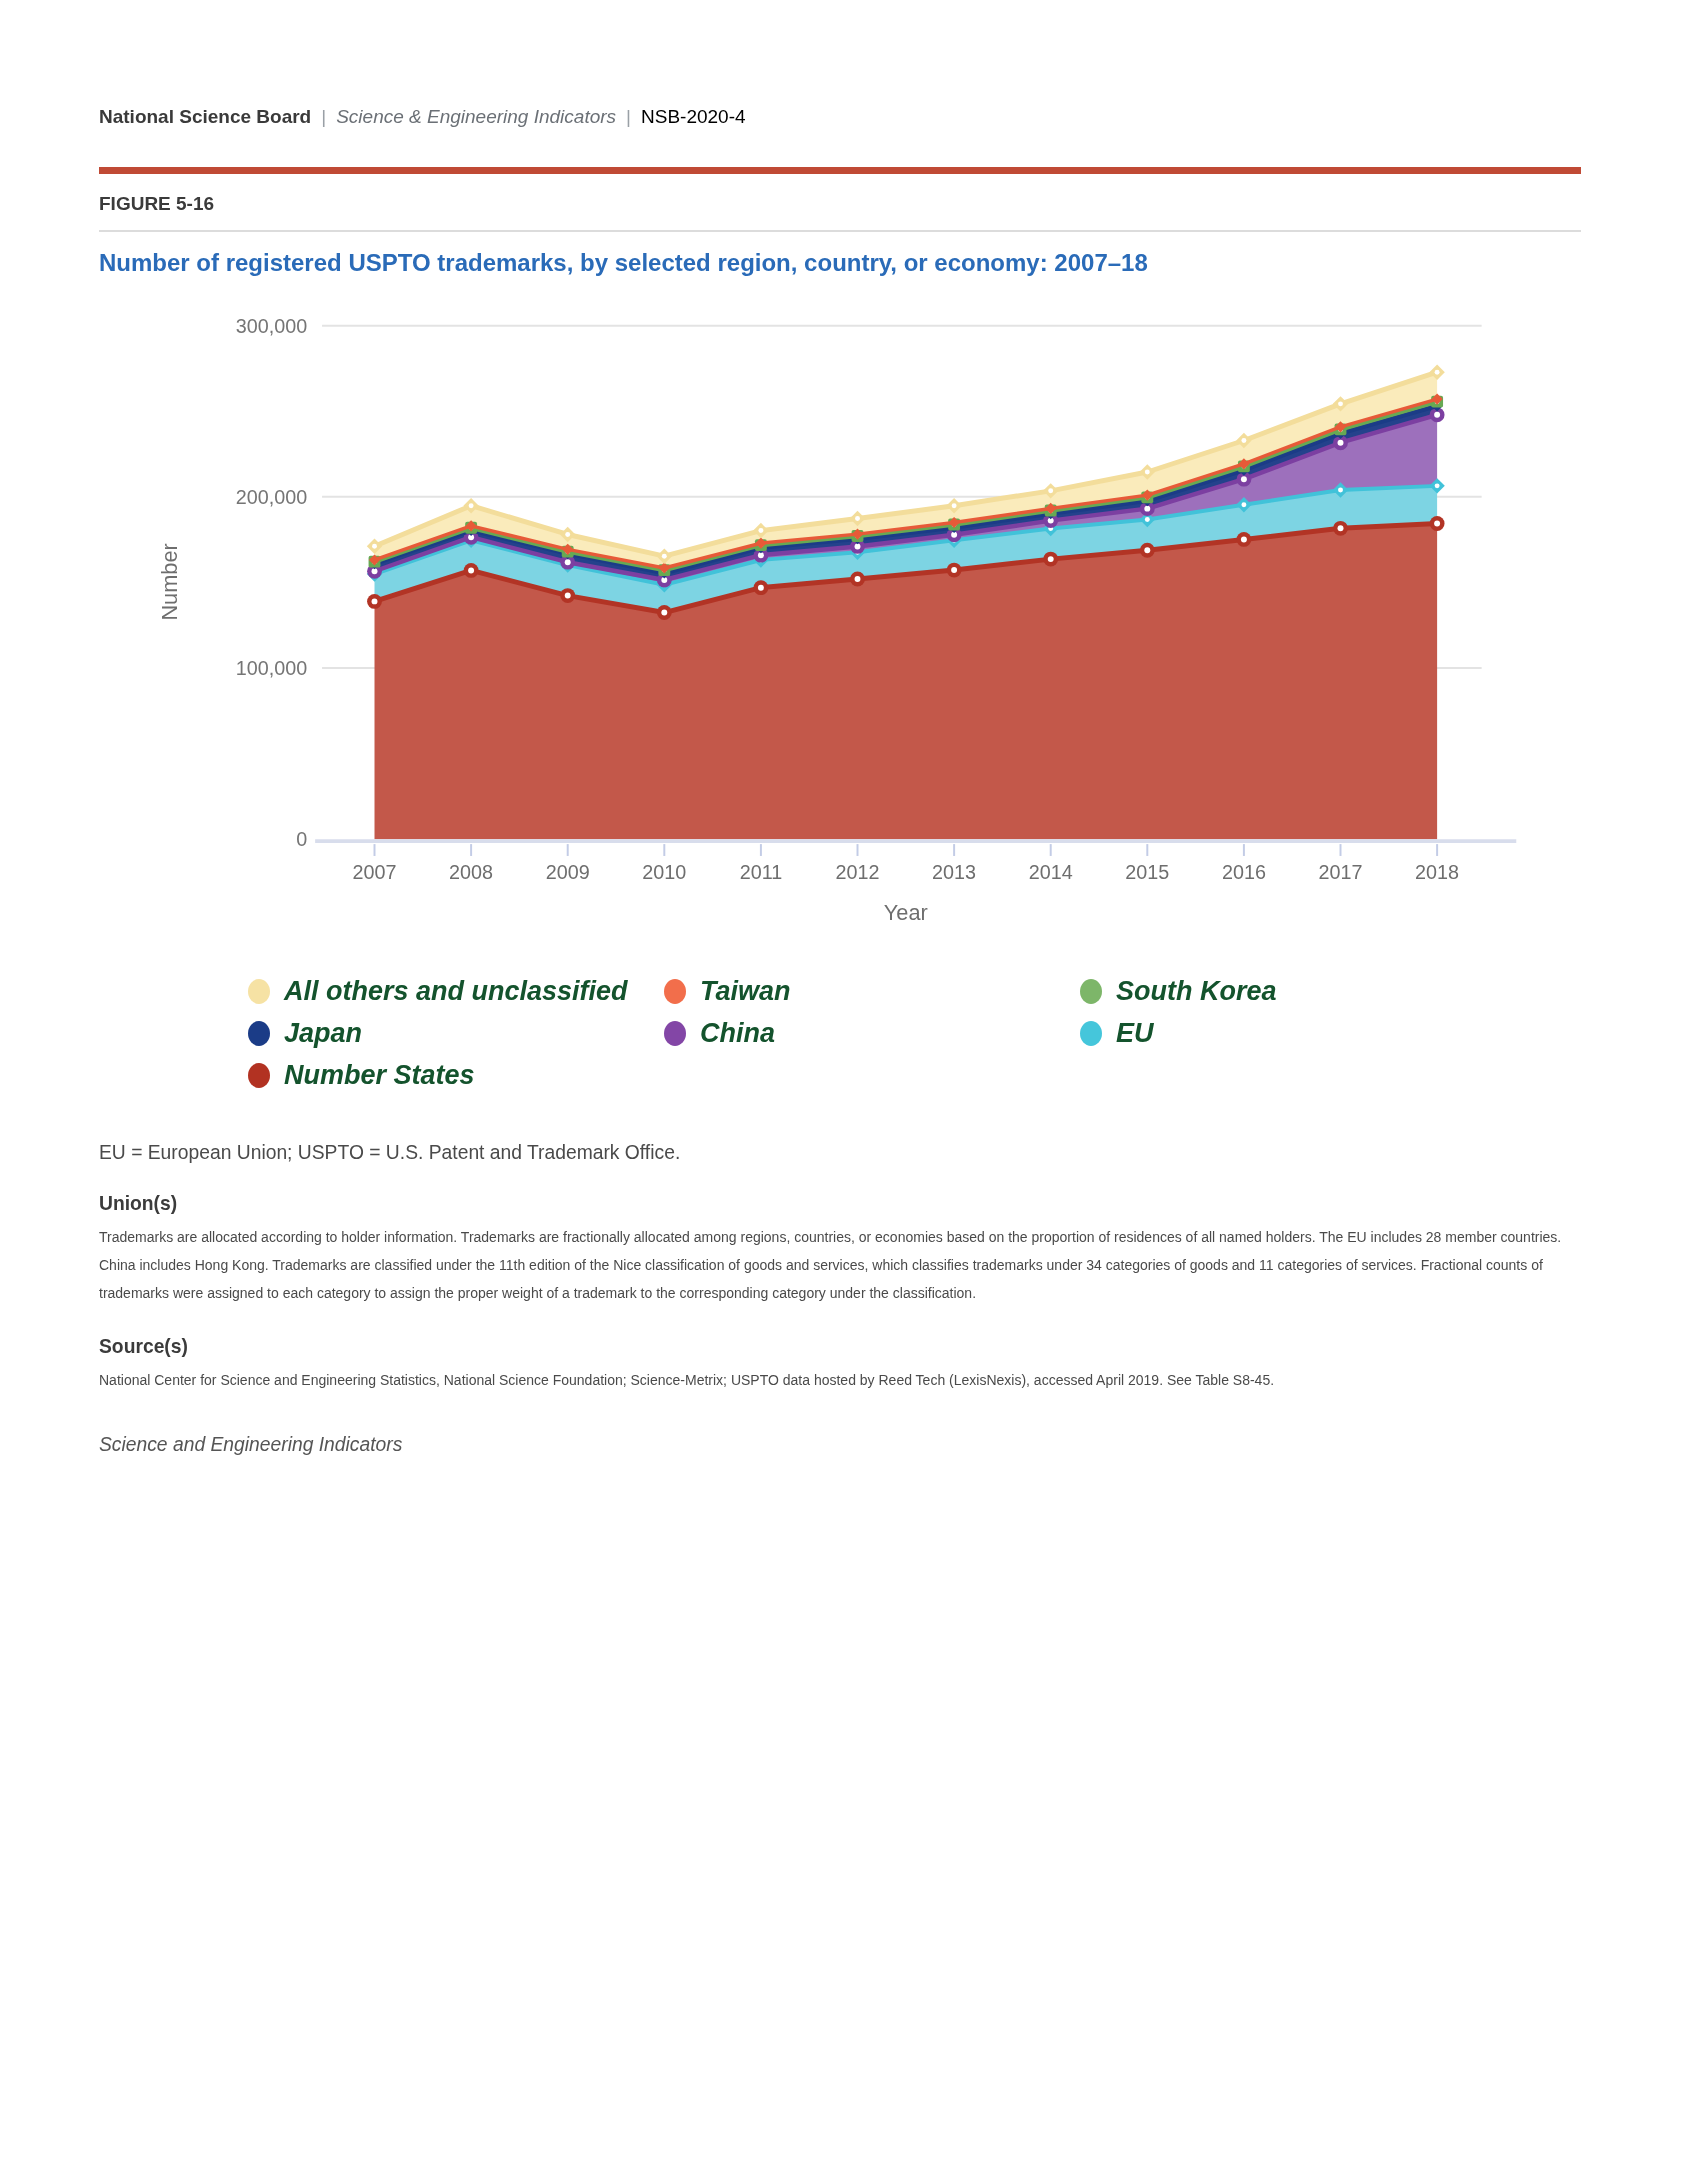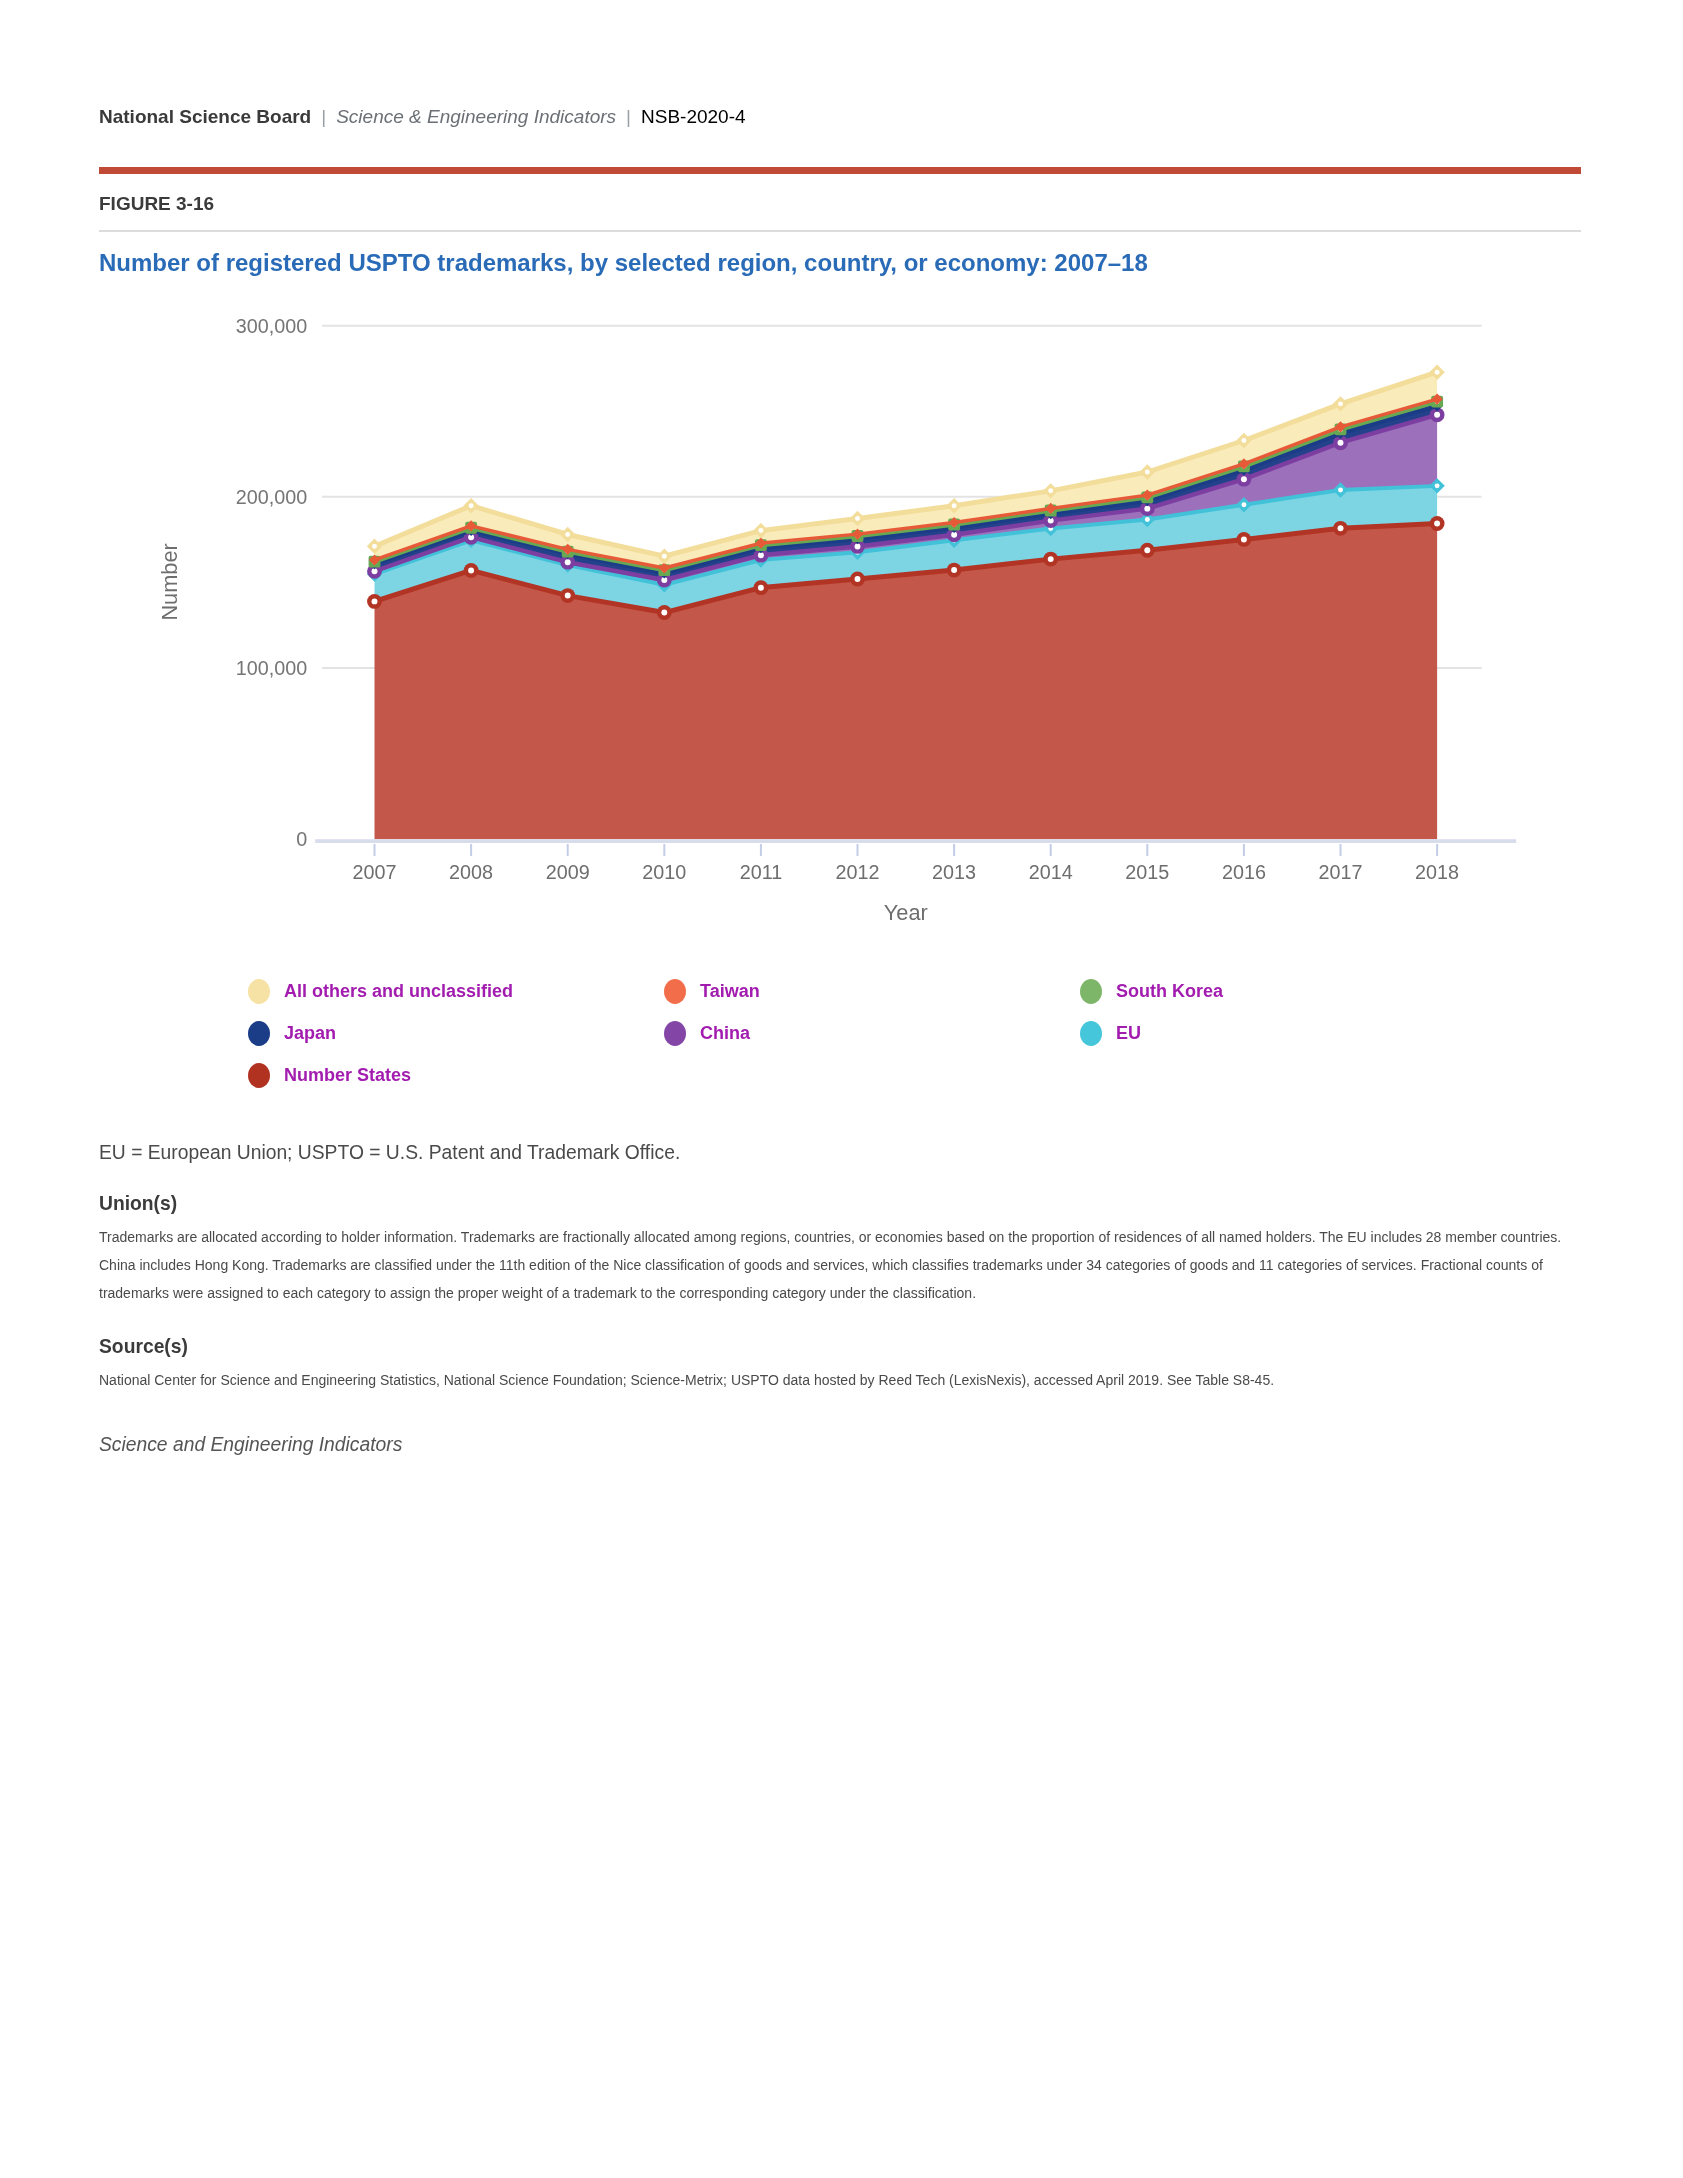--- a/index.html
+++ b/index.html
@@ -20,38 +20,38 @@
   .gray-rule{height:2px;background:#dcdcdc;border:0;margin:15px 0 0 0;}
   .figure-title{margin-top:17px;font-size:24px;font-weight:bold;color:#2a6bb8;}
   
   .chart-wrap{position:relative;width:1683px;height:653px;margin-left:-99px;margin-top:16px;}
   .chart-wrap svg{position:absolute;left:0;top:0;}
   svg text{font-family:"Liberation Sans","DejaVu Sans",sans-serif;}
   
   .legend{margin-left:149px;margin-top:24px;display:grid;grid-template-columns:416px 416px 416px;grid-auto-rows:42px;align-items:center;}
   .legend-item{display:flex;align-items:center;}
   .legend-dot{width:22px;height:25px;border-radius:50%;flex:0 0 auto;margin-right:14px;}
-  .legend-label{font-size:18px;font-weight:bold;color:#a21caf;white-space:nowrap;}
+  .legend-label{font-size:27px;font-weight:bold;color:#14532d;white-space:nowrap;font-style:italic;}
   
   .abbrev{margin-top:46px;font-size:19.3px;color:#4a4a4a;}
   .section-head{margin-top:29px;font-size:19.3px;font-weight:bold;color:#3b3b3b;}
   .para{margin-top:8px;font-size:14px;line-height:28px;color:#4a4a4a;max-width:1485px;}
   .footer-italic{margin-top:40px;font-size:19.3px;font-style:italic;color:#555555;}
 </style>
 </head>
 <body>
 
 <div class="content">
   <div class="doc-header">
     <span class="brand">National Science Board</span><span class="sep">|</span><span class="pub">Science &amp; Engineering Indicators</span><span class="sep">|</span><span class="repid">NSB-2020-4</span>
   </div>
 
   <hr class="red-rule">
 
-  <div class="figure-label">FIGURE 3-16</div>
+  <div class="figure-label">FIGURE 5-16</div>
 
   <hr class="gray-rule">
 
   <div class="figure-title">Number of registered USPTO trademarks, by selected region, country, or economy: 2007–18</div>
 
   <div class="chart-wrap">
     <svg id="chart-svg" width="1683" height="653" viewBox="0 0 1700 660">
         <g>
           <text x="310" y="559" text-anchor="end" font-size="20" fill="#757575">0</text>
           <line x1="325" y1="379" x2="1497" y2="379" stroke="#e3e3e3" stroke-width="2"></line>

